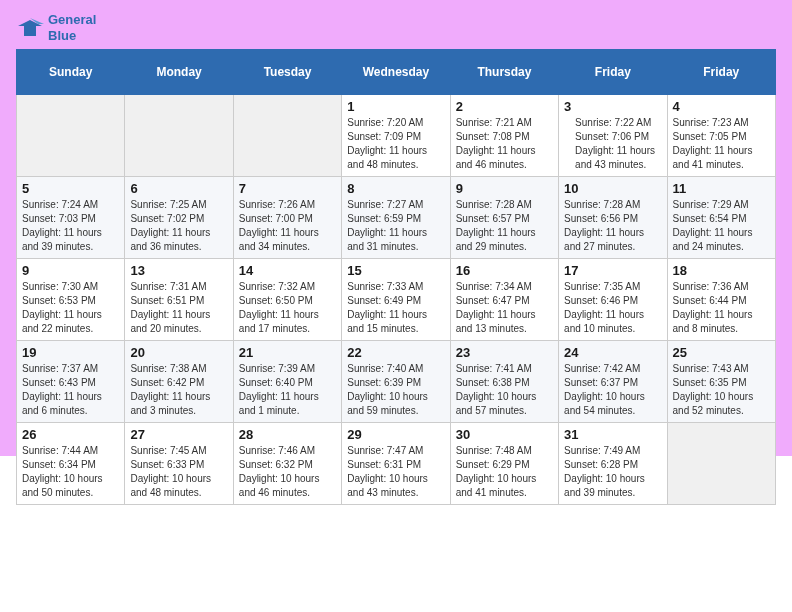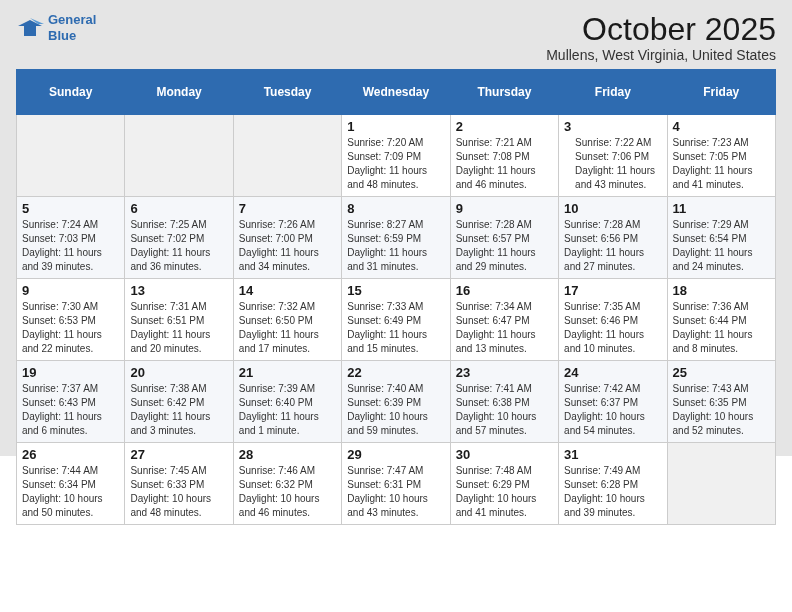--- a/index.html
+++ b/index.html
@@ -7,21 +7,21 @@
       font-family: Arial, sans-serif;
       background: #fff;
       width: 792px;
       height: 612px;
       overflow: hidden;
     }
     .container {
       width: 792px;
       height: 456px;
       padding: 12px 16px 10px 16px;
-      background: #e5e5e5;
+      background: #f0abfc;
     }
     .header-row {
       display: flex;
       justify-content: space-between;
       align-items: flex-start;
       margin-bottom: 6px;
     }
     .logo {
       display: flex;
       align-items: center;
@@ -103,24 +103,20 @@
     <div class="logo">
       <svg class="logo-bird" viewBox="0 0 28 24">
         <polygon points="14,4 26,10 20,10 20,20 8,20 8,10 2,10" fill="#2e6bb0"></polygon>
         <polygon points="14,2 28,8 22,8" fill="#5b9bd5"></polygon>
       </svg>
       <div class="logo-text">
         <div><span>General</span></div>
         <div><span>Blue</span></div>
       </div>
     </div>
-    <div class="title-block">
-      <div class="month-title">October 2025</div>
-      <div class="location">Mullens, West Virginia, United States</div>
-    </div>
   </div>
 
   <table class="calendar-table">
     <thead>
       <tr>
       <th>Sunday</th>
           <th>Monday</th>
           <th>Tuesday</th>
           <th>Wednesday</th>
           <th>Thursday</th>
@@ -179,21 +175,21 @@
           </td>
           <td>
             <span class="day-number">7</span>
             <div class="day-info" style="white-space: pre-line;">Sunrise: 7:26 AM
 Sunset: 7:00 PM
 Daylight: 11 hours
 and 34 minutes.</div>
           </td>
           <td>
             <span class="day-number">8</span>
-            <div class="day-info" style="white-space: pre-line;">Sunrise: 8:27 AM
+            <div class="day-info" style="white-space: pre-line;">Sunrise: 7:27 AM
 Sunset: 6:59 PM
 Daylight: 11 hours
 and 31 minutes.</div>
           </td>
           <td>
             <span class="day-number">9</span>
             <div class="day-info" style="white-space: pre-line;">Sunrise: 7:28 AM
 Sunset: 6:57 PM
 Daylight: 11 hours
 and 29 minutes.</div>

